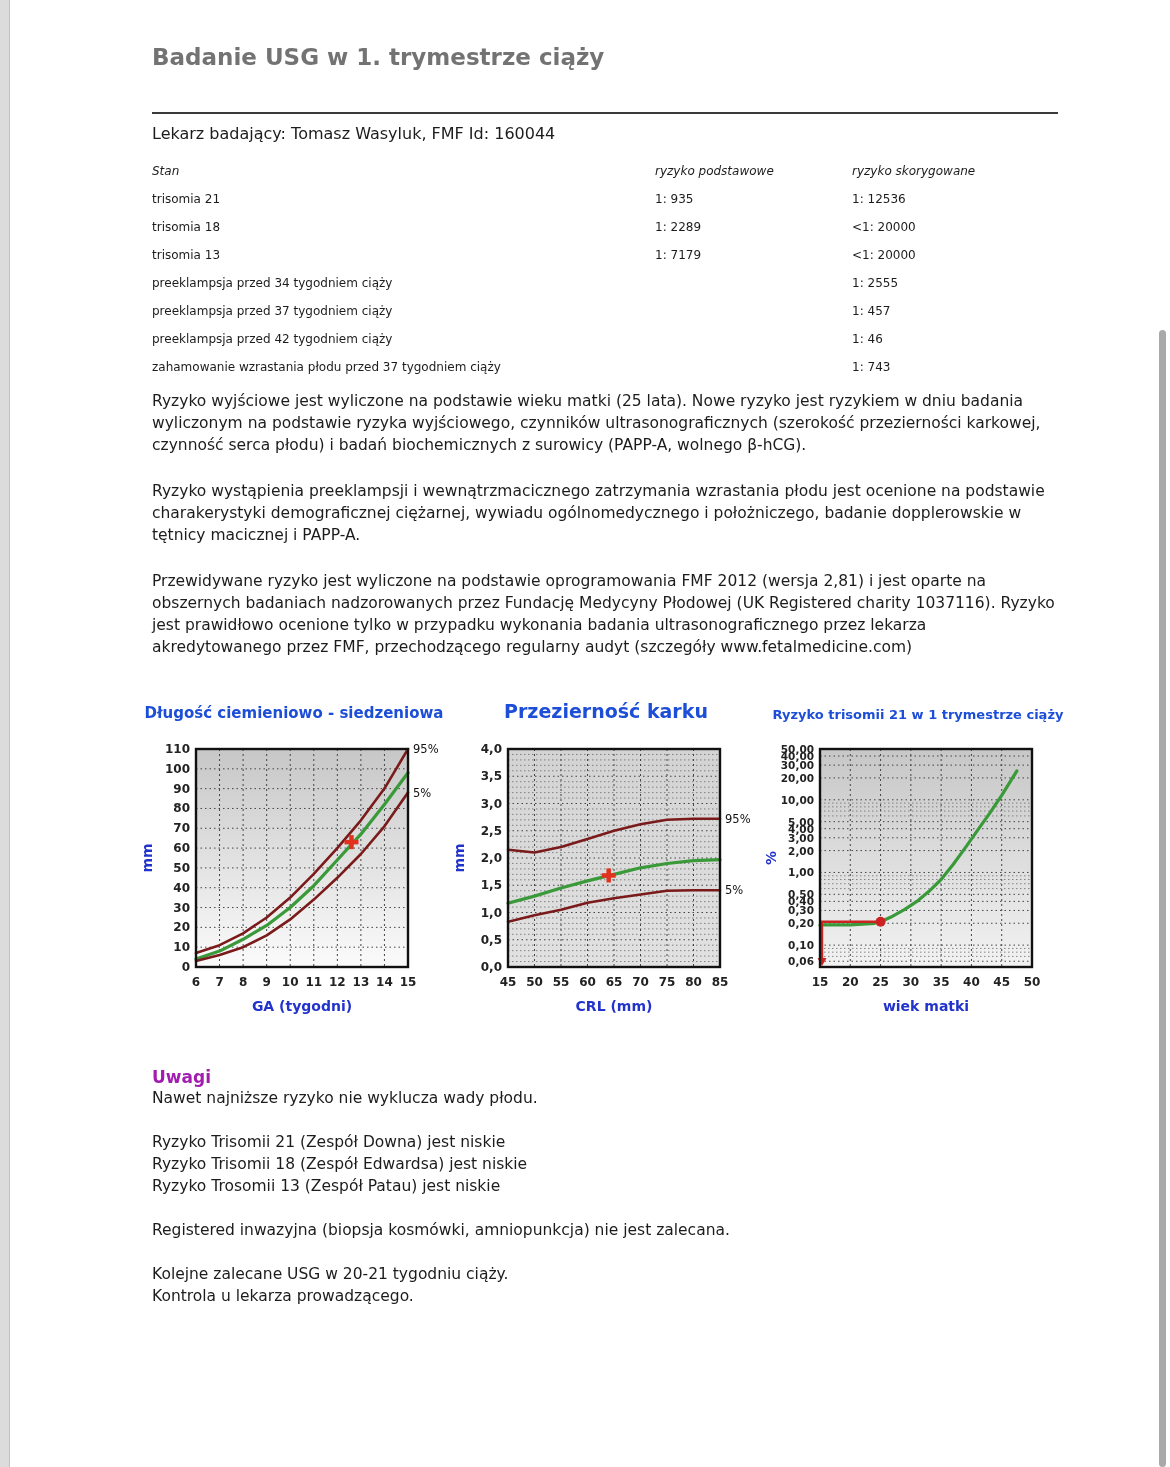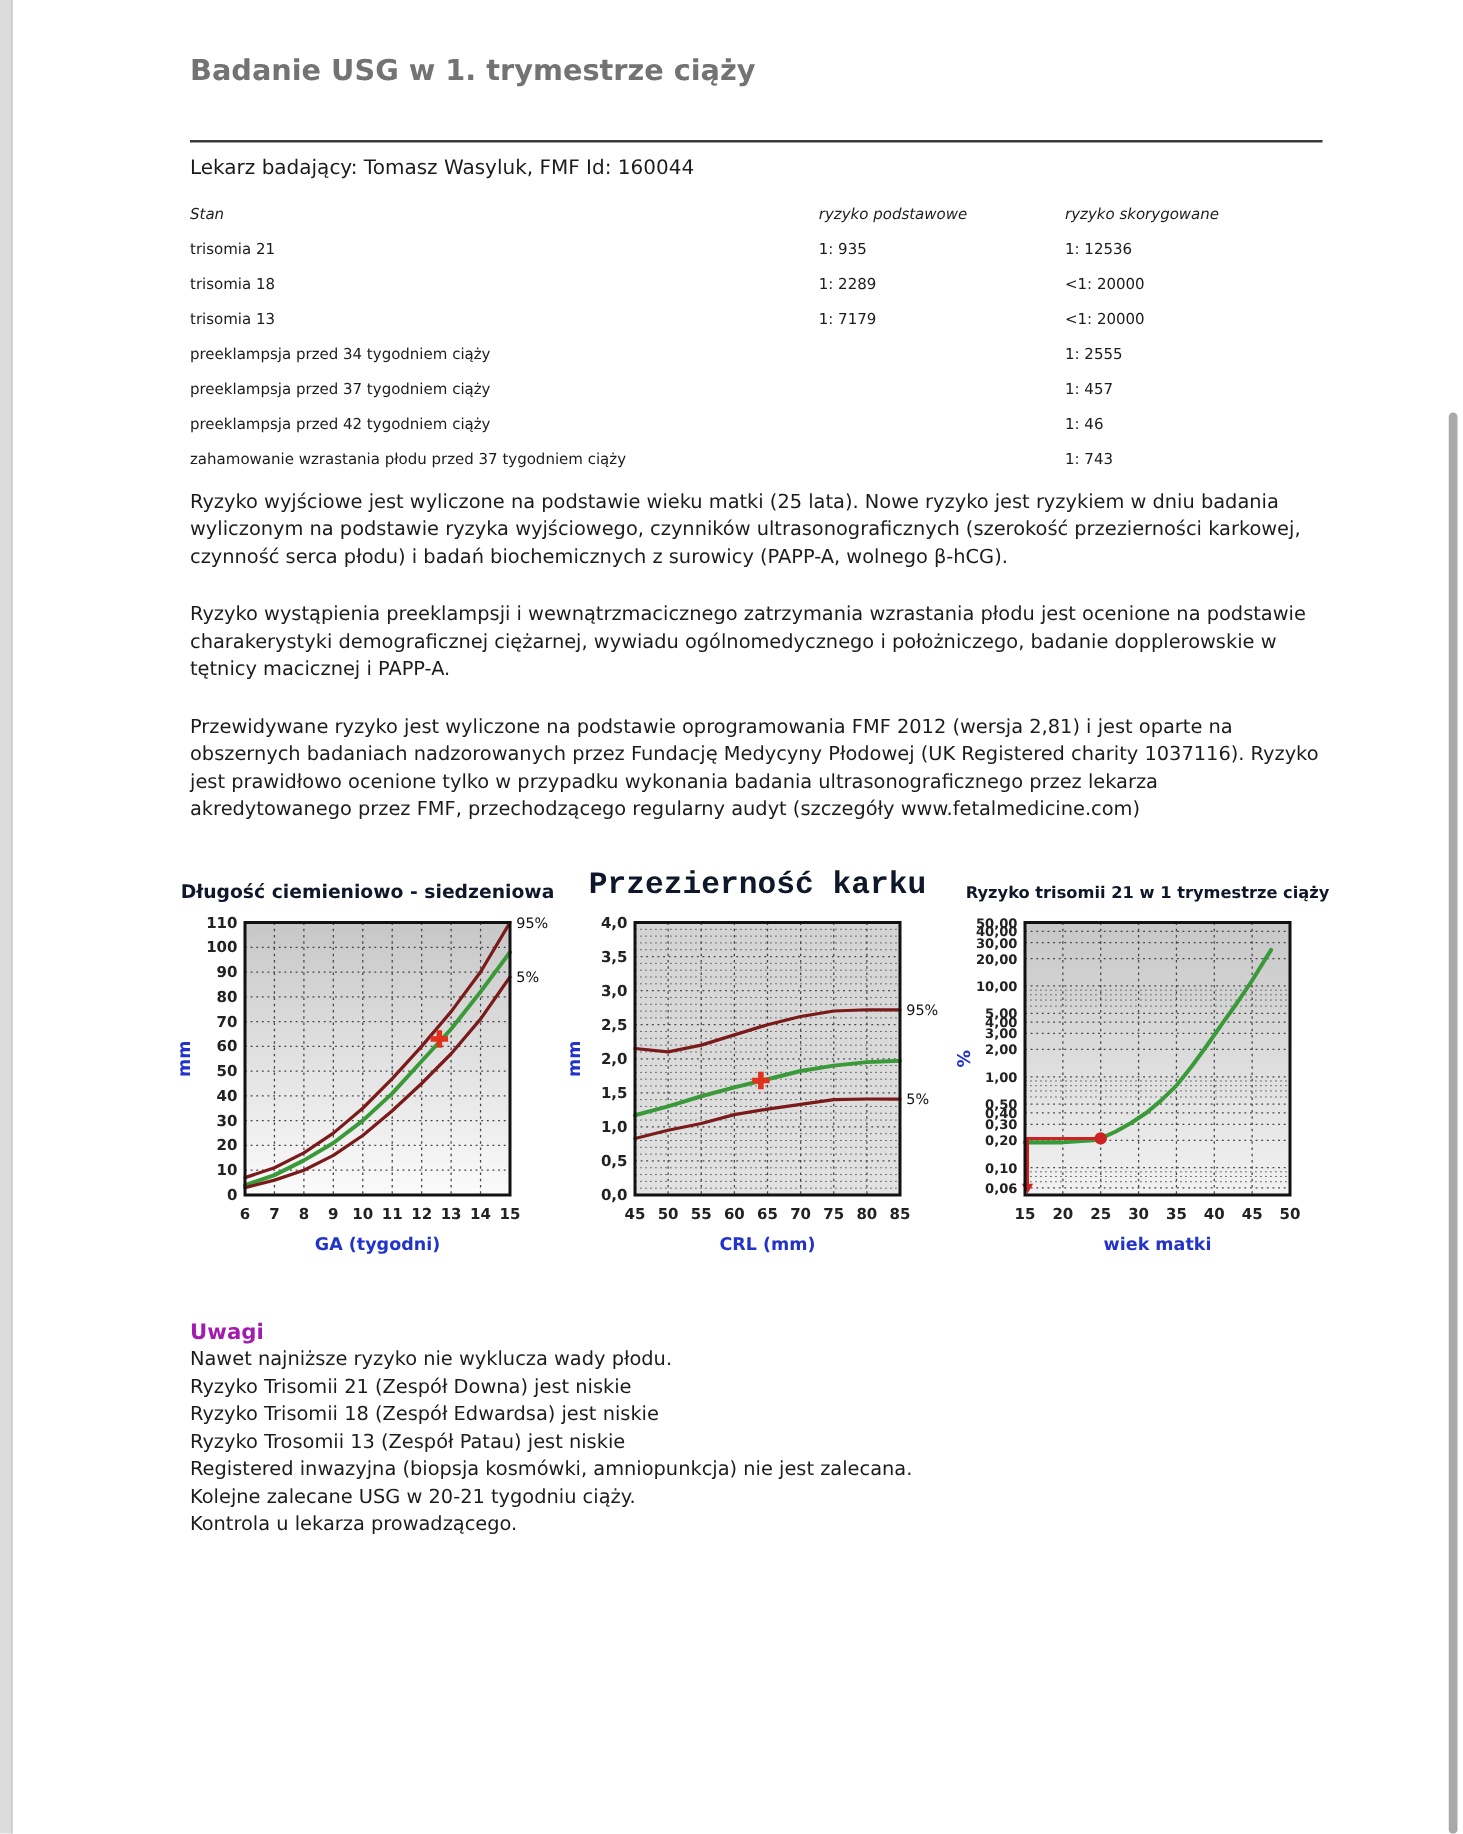--- a/index.html
+++ b/index.html
@@ -21,28 +21,28 @@
   .trow{display:grid;grid-template-columns:503px 197px 206px;line-height:22px;}
   .trow .cell{padding-bottom:6px;}
   .thead .cell{font-style:italic;}
   
   .para{margin-top:24px;font-size:15.5px;line-height:22px;}
   .para.first{margin-top:6px;}
   
   .charts{margin-top:36px;margin-left:-14px;display:flex;width:940px;}
   .chart-block{width:312px;flex:0 0 312px;}
   .chart-title{height:28px;display:flex;align-items:flex-end;justify-content:center;
-    color:#0f172a;font-weight:bold;margin-bottom:4px;text-align:center;}
+    color:#1d4ed8;font-weight:bold;margin-bottom:15px;text-align:center;}
   .chart-1 .chart-title{font-size:15px;}
-  .chart-2 .chart-title{font-size:25px;font-family:Liberation Mono, monospace;}
+  .chart-2 .chart-title{font-size:19px;}
   .chart-3 .chart-title{font-size:13px;}
   
   .uwagi-h{margin-top:44px;font-size:17px;font-weight:bold;color:#a21caf;}
   .note{font-size:15.5px;line-height:22px;margin:0;}
-  .note.gap{}
+  .note.gap{margin-top:22px;}
 </style>
 </head>
 <body>
 
 <div class="page-edge"></div>
 <div class="scroll-thumb"></div>
 
 <div class="content">
 
   <h1 class="doc-title">Badanie USG w 1. trymestrze ciąży</h1>

